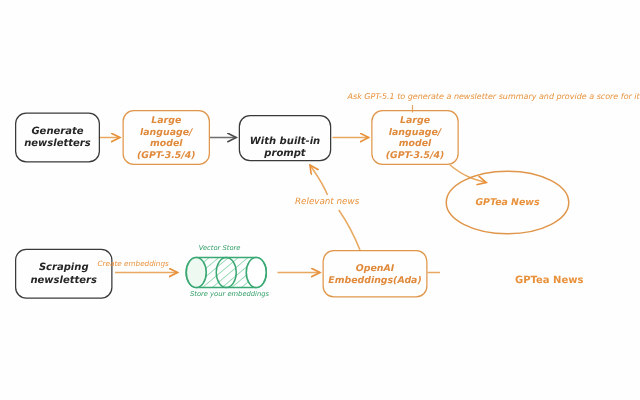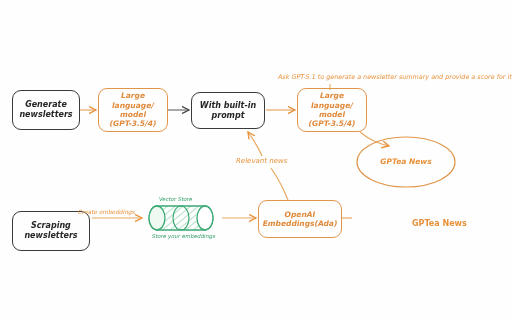--- a/index.html
+++ b/index.html
@@ -126,40 +126,40 @@
   <span class="node-label hand">Generate
 newsletters</span>
 </div>
 
 <div class="node rbox orange-box" style="left:98px; top:88px; width:70px; height:44px; font-size:7.5px;">
   <span class="node-label hand">Large language/
 model
 (GPT-3.5/4)</span>
 </div>
 
-<div class="node rbox dark-box" style="left:191px; top:92px; width:74px; height:37px; font-size:8px;">
+<div class="node rbox dark-box" style="left:191px; top:92px; width:74px; height:37px; font-size:8px;align-items:flex-end;">
   <span class="node-label hand">With built-in
 prompt</span>
 </div>
 
 <div class="node rbox orange-box" style="left:297px; top:88px; width:70px; height:44px; font-size:7.5px;">
   <span class="node-label hand">Large language/
 model
 (GPT-3.5/4)</span>
 </div>
 
 <div class="node" style="left:357px; top:150px; width:98px; height:24px; font-size:7.5px; color:#e8913a;">
   <span class="hand">GPTea News</span>
 </div>
 
 <div class="txt orange-txt hand" style="left:278px; top:73px; font-size:6.4px;">Ask GPT-5.1 to generate a newsletter summary and provide a score for it</div>
 
 <div class="txt orange-txt hand" style="left:236px; top:157px; font-size:7px;">Relevant news</div>
 
-<div class="node rbox dark-box" style="left:12px; top:199px; width:78px; height:40px; font-size:8px;margin-top:12px;">
+<div class="node rbox dark-box" style="left:12px; top:199px; width:78px; height:40px; font-size:8px;">
   <span class="node-label hand">Scraping
 newsletters</span>
 </div>
 
 <div class="txt orange-txt hand" style="left:78px; top:209px; font-size:5.8px;">Create embeddings</div>
 
 <div class="txt green-txt hand" style="left:159px; top:196px; font-size:5.4px;">Vector Store</div>
 
 <div class="txt green-txt hand" style="left:152px; top:233px; font-size:5.4px;">Store your embeddings</div>
 

